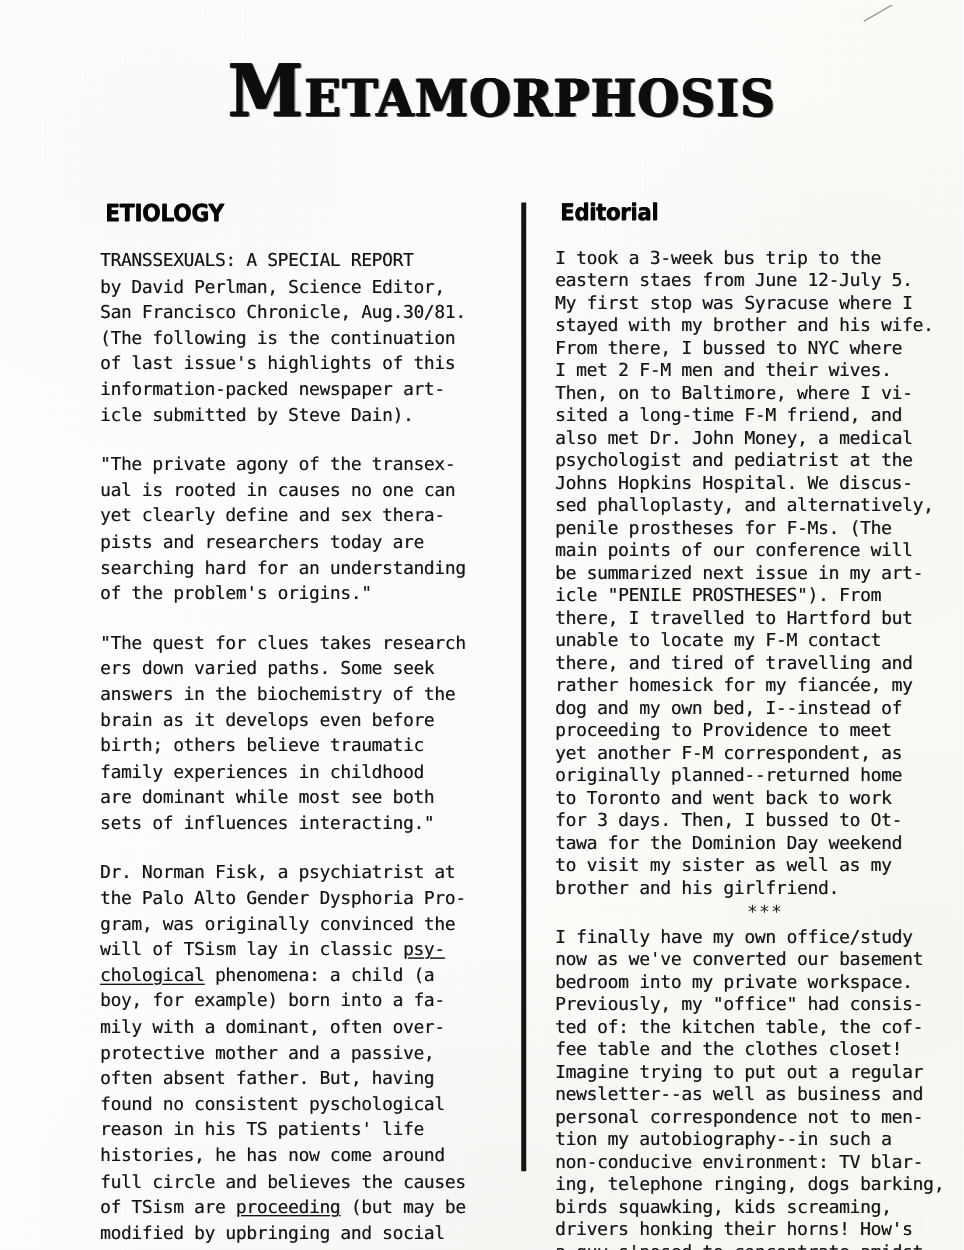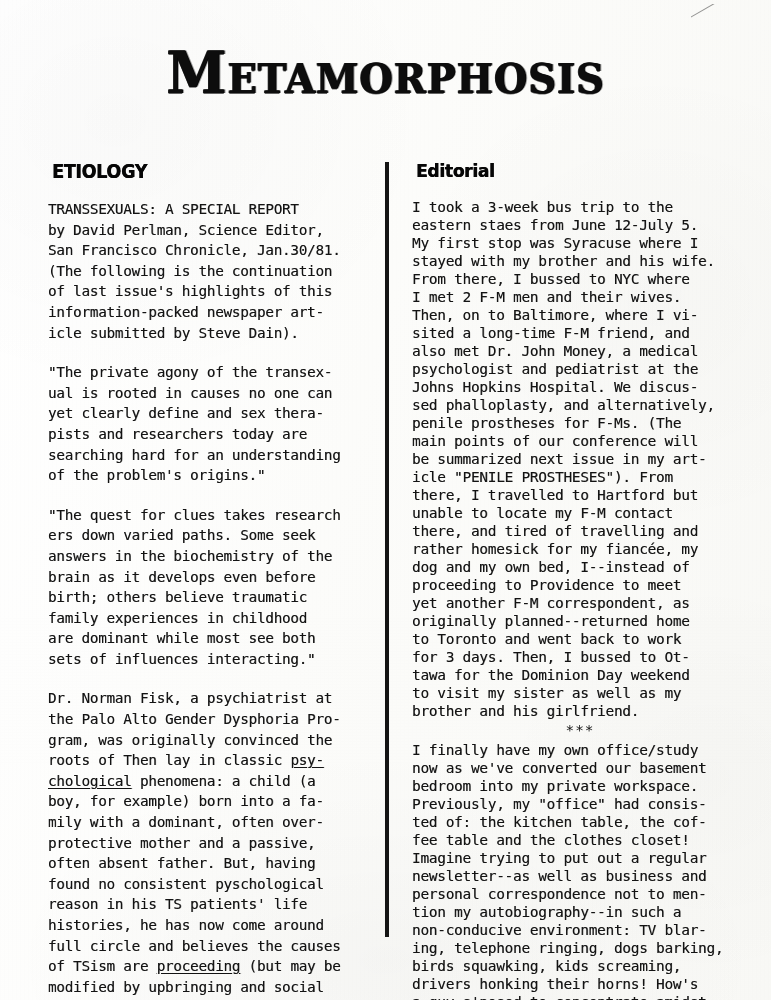--- a/index.html
+++ b/index.html
@@ -53,20 +53,21 @@
     height: 1px;
     background: rgba(60,60,60,0.55);
     transform: rotate(-30deg);
     transform-origin: left center;
   }
 
   .sheet {
     position: absolute;
     inset: 0;
     padding: 17px;
+    margin-left: 32px;
   }
 
   
   .masthead {
     position: absolute;
     top: 44px;
     left: 0;
     right: 0;
     text-align: center;
   }
@@ -199,21 +200,21 @@
 
   <div class="columns">
 
     <div class="divider"></div>
 
     <div class="col col-left">
       <div class="section-head">ETIOLOGY</div>
 
       <p class="body-text para">TRANSSEXUALS: A SPECIAL REPORT
 by David Perlman, Science Editor,
-San Francisco Chronicle, Jan.30/81.
+San Francisco Chronicle, Aug.30/81.
 (The following is the continuation
 of last issue's highlights of this
 information-packed newspaper art-
 icle submitted by Steve Dain).</p>
 
       <p class="body-text para">"The private agony of the transex-
 ual is rooted in causes no one can
 yet clearly define and sex thera-
 pists and researchers today are
 searching hard for an understanding
@@ -224,21 +225,21 @@
 answers in the biochemistry of the
 brain as it develops even before
 birth; others believe traumatic
 family experiences in childhood
 are dominant while most see both
 sets of influences interacting."</p>
 
       <p class="body-text para"><span>Dr. Norman Fisk, a psychiatrist at
 the Palo Alto Gender Dysphoria Pro-
 gram, was originally convinced the
-roots of Then lay in classic </span><u class="ul">psy-
+will of TSism lay in classic </span><u class="ul">psy-
 chological</u><span> phenomena: a child (a
 boy, for example) born into a fa-
 mily with a dominant, often over-
 protective mother and a passive,
 often absent father. But, having
 found no consistent pyschological
 reason in his TS patients' life
 histories, he has now come around
 full circle and believes the causes
 of TSism are </span><u class="ul">proceeding</u><span> (but may be

